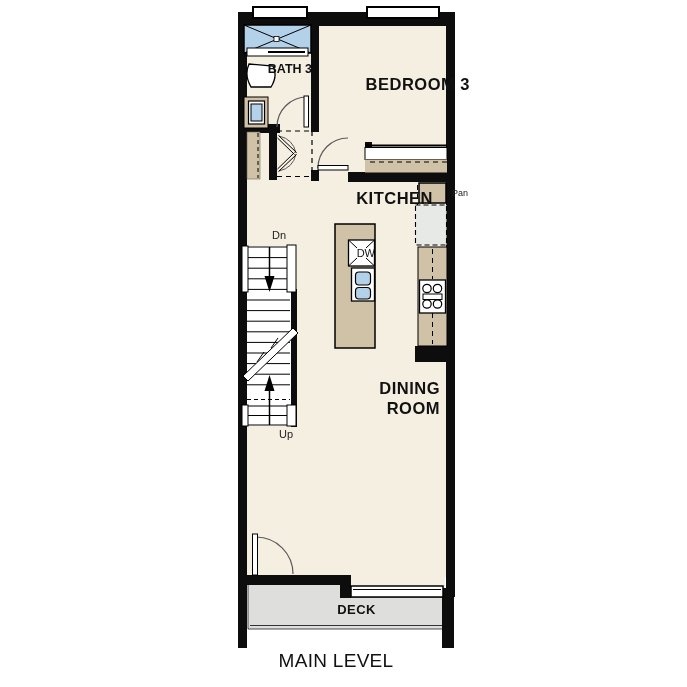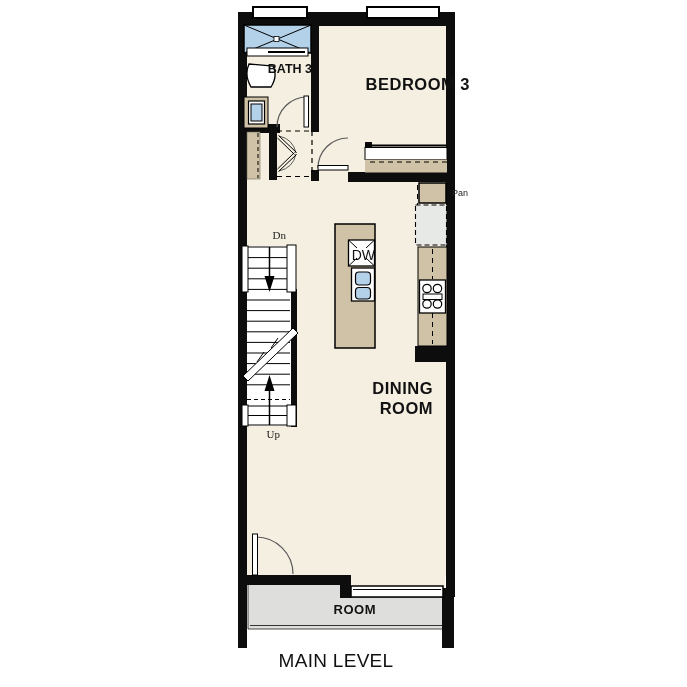--- a/index.html
+++ b/index.html
@@ -1,24 +1,24 @@
 <!DOCTYPE html>
 <html style="--floor: #f5efe2; --wall: #0d0d0d; --tan: #cfc2a6; --blue: #b4d1ea; --deck: #dededc; --fridge: #e7e9e7; --arc: #5a5a5a;"><head>
 <meta charset="utf-8">
 <style>
   html,body{margin:0;padding:0;background:#ffffff;}
   .canvas{position:relative;width:687px;height:687px;background:#ffffff;overflow:hidden;
           font-family:"Liberation Sans",sans-serif;}
   .lbl{position:absolute;color:#111;text-align:right;white-space:pre-line;}
   .room{font-weight:bold;font-size:16.5px;line-height:20px;letter-spacing:.5px;margin-left:20px;}
-  .small{font-size:11px;color:#222;font-family:Liberation Serif, serif;}
+  .small{font-size:11px;color:#222;}
   .bath{font-weight:bold;font-size:12.5px;line-height:15px;}
   .deckl{font-weight:bold;font-size:13px;letter-spacing:.5px;}
   .panl{font-size:9px;color:#222;}
-  .dwl{font-size:14px;color:#111;}
+  .dwl{font-size:11px;color:#111;}
   .mainlvl{font-weight:normal;font-size:19px;letter-spacing:.3px;text-align:center;}
   svg{position:absolute;left:0;top:0;}
 </style>
 </head>
 <body>
 
 <div class="canvas">
 
 <svg width="687" height="687" viewBox="0 0 687 687">
 
@@ -191,21 +191,22 @@
 
   <g>
     <path d="M256,537 A37,37 0 0 1 293,574" fill="none" style="stroke:var(--arc)" stroke-width="1.2"></path>
     <rect x="252.5" y="534" width="5" height="41" fill="#fff" stroke="#000" stroke-width="1"></rect>
   </g>
 
 </svg>
 
 <div class="lbl bath" style="left:264px;top:62px;width:48px;">BATH 3</div>
 <div class="lbl room" style="left:312px;top:74px;width:138px;">BEDROOM 3</div>
-<div class="lbl room" style="left:313px;top:378px;width:100px;">DINING ROOM</div>
-<div class="lbl deckl" style="left:316px;top:602px;width:60px;">ROOM</div>
+<div class="lbl room" style="left:295px;top:188px;width:118px;">KITCHEN</div>
+<div class="lbl room" style="left:320px;top:378px;width:100px;">DINING ROOM</div>
+<div class="lbl deckl" style="left:316px;top:602px;width:60px;">DECK</div>
 <div class="lbl panl" style="left:419px;top:188px;width:49px;">Pan</div>
 <div class="lbl dwl" style="left:348px;top:247px;width:27px;">DW</div>
 <div class="lbl small" style="left:253px;top:229px;width:33px;">Dn</div>
-<div class="lbl small" style="left:247px;top:428px;width:33px;">Up</div>
+<div class="lbl small" style="left:260px;top:428px;width:33px;">Up</div>
 <div class="lbl mainlvl" style="left:236px;top:650px;width:200px;">MAIN LEVEL</div>
 
 </div>
 
 </body></html>

